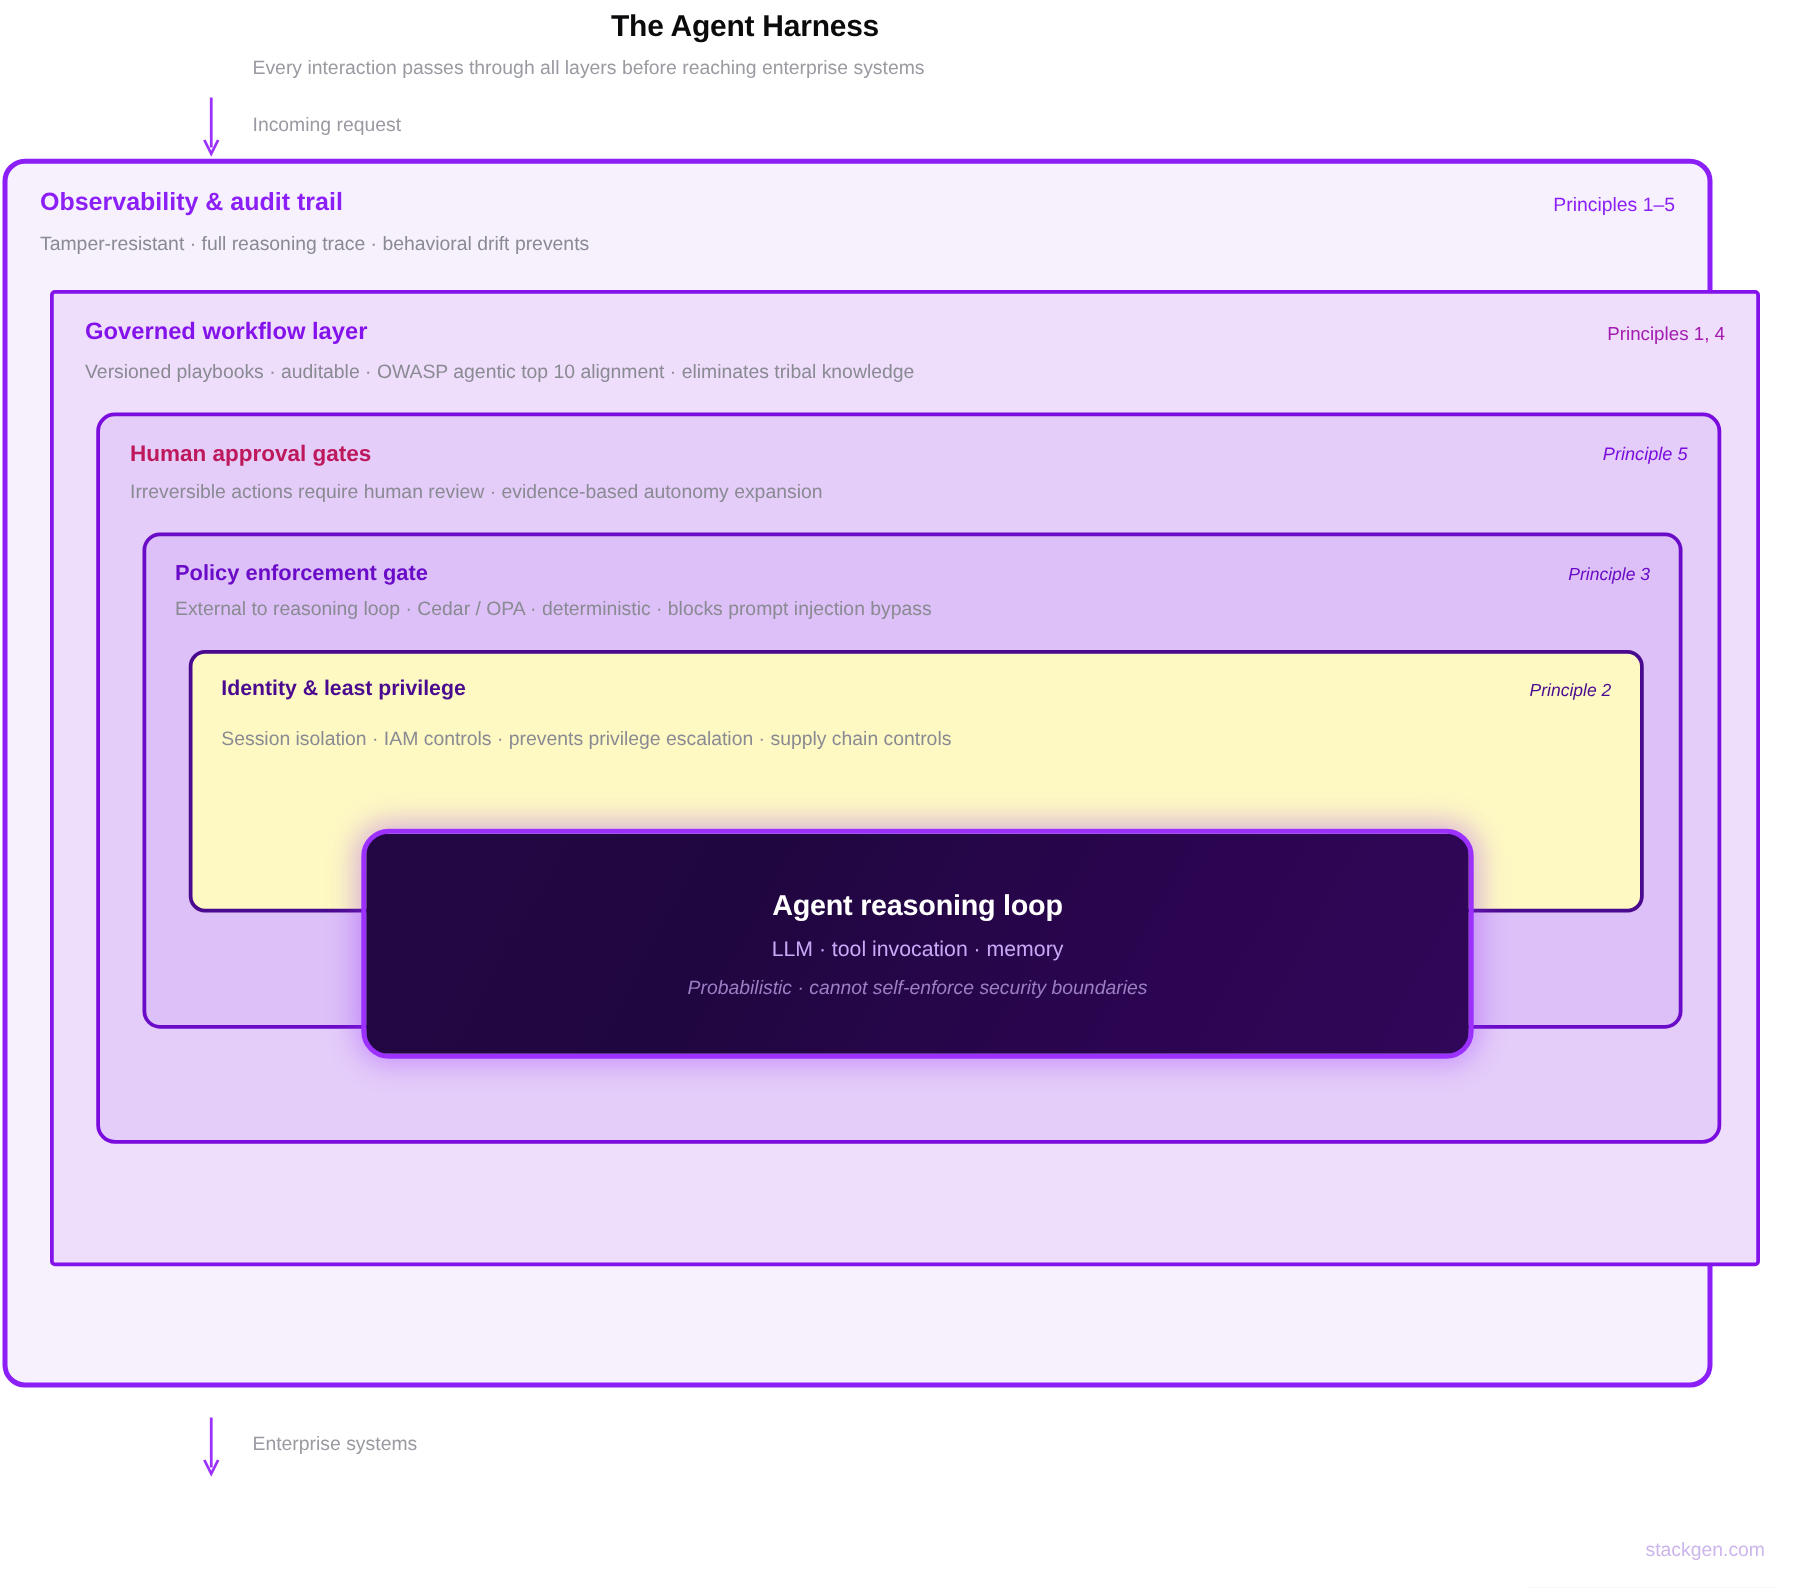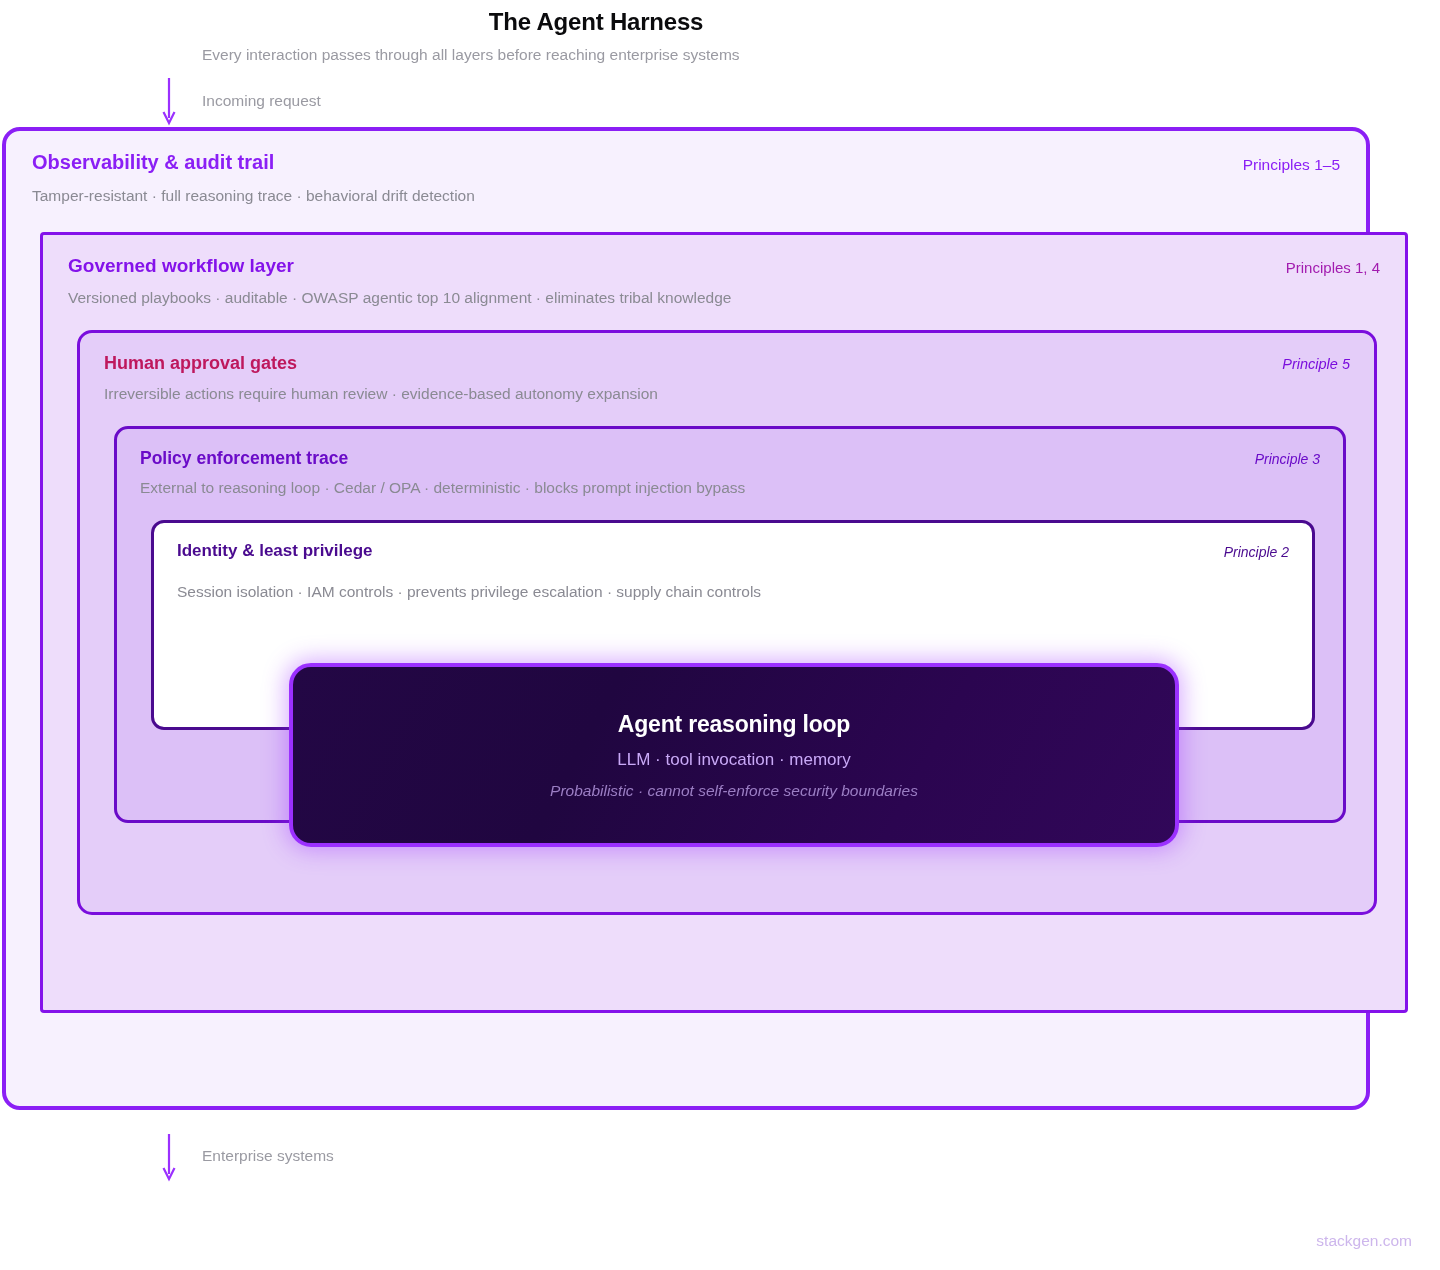--- a/index.html
+++ b/index.html
@@ -121,21 +121,21 @@
     border-radius: 14px;
   }
   #layer-4 .layer-title { left: 23px; top: 19px; font-size: 17.5px; color: #6a0bc8; }
   #layer-4 .layer-principle { right: 23px; top: 22px; font-size: 14px; color: #6a0bc8; }
   #layer-4 .layer-desc { left: 23px; top: 50px; }
 
   
   #layer-5 {
     left: 34px; top: 91px; width: 1164px; height: 210px;
     border-width: 3px; border-color: #4a0a8f;
-    background: #ffffff;
+    background: #fef9c3;
     border-radius: 13px;
   }
   #layer-5 .layer-title { left: 23px; top: 18px; font-size: 17px; color: #4a0a8f; }
   #layer-5 .layer-principle { right: 23px; top: 21px; font-size: 14px; color: #4a0a8f; }
   #layer-5 .layer-desc { left: 23px; top: 48px; margin-top: 12px; }
 
   
   #core-box {
     position: absolute;
     left: 135px;
@@ -191,40 +191,40 @@
     <line x1="12" y1="0" x2="12" y2="40" stroke="#9b30ff" stroke-width="2.2"></line>
     <polyline points="6.5,34 12,45 17.5,34" fill="none" stroke="#9b30ff" stroke-width="2.2"></polyline>
   </svg>
 </div>
 <div class="flow-label label-in">Incoming request</div>
 
 <div class="layer" id="layer-1">
   <div class="layer-head">
     <span class="layer-title">Observability &amp; audit trail</span>
     <span class="layer-principle">Principles 1–5</span>
-    <span class="layer-desc">Tamper-resistant · full reasoning trace · behavioral drift detection</span>
+    <span class="layer-desc">Tamper-resistant · full reasoning trace · behavioral drift prevents</span>
   </div>
 
   <div class="layer" id="layer-2">
     <div class="layer-head">
       <span class="layer-title">Governed workflow layer</span>
       <span class="layer-principle">Principles 1, 4</span>
       <span class="layer-desc">Versioned playbooks · auditable · OWASP agentic top 10 alignment · eliminates tribal knowledge</span>
     </div>
 
     <div class="layer" id="layer-3">
       <div class="layer-head">
         <span class="layer-title">Human approval gates</span>
         <span class="layer-principle">Principle 5</span>
         <span class="layer-desc">Irreversible actions require human review · evidence-based autonomy expansion</span>
       </div>
 
       <div class="layer" id="layer-4">
         <div class="layer-head">
-          <span class="layer-title">Policy enforcement trace</span>
+          <span class="layer-title">Policy enforcement gate</span>
           <span class="layer-principle">Principle 3</span>
           <span class="layer-desc">External to reasoning loop · Cedar / OPA · deterministic · blocks prompt injection bypass</span>
         </div>
 
         <div class="layer" id="layer-5">
           <div class="layer-head">
             <span class="layer-title">Identity &amp; least privilege</span>
             <span class="layer-principle">Principle 2</span>
             <span class="layer-desc">Session isolation · IAM controls · prevents privilege escalation · supply chain controls</span>
           </div>

